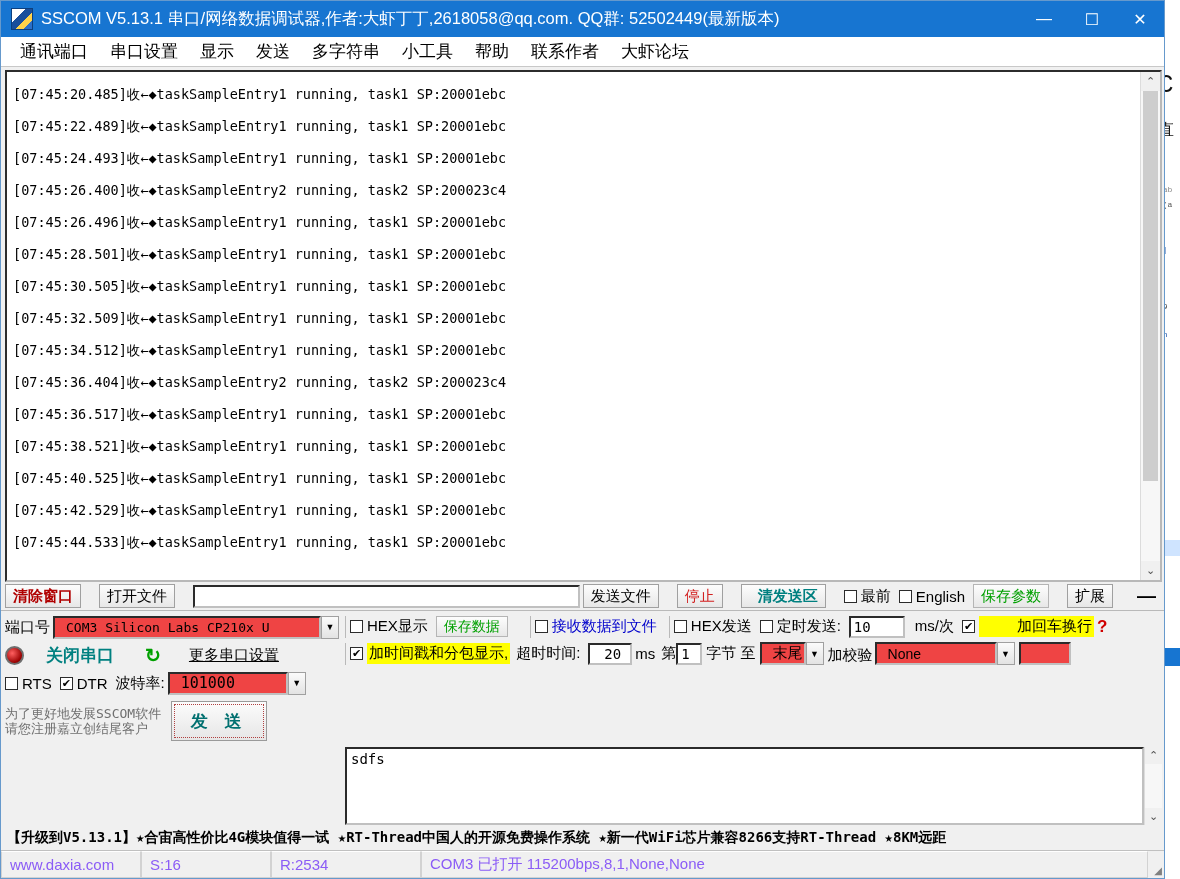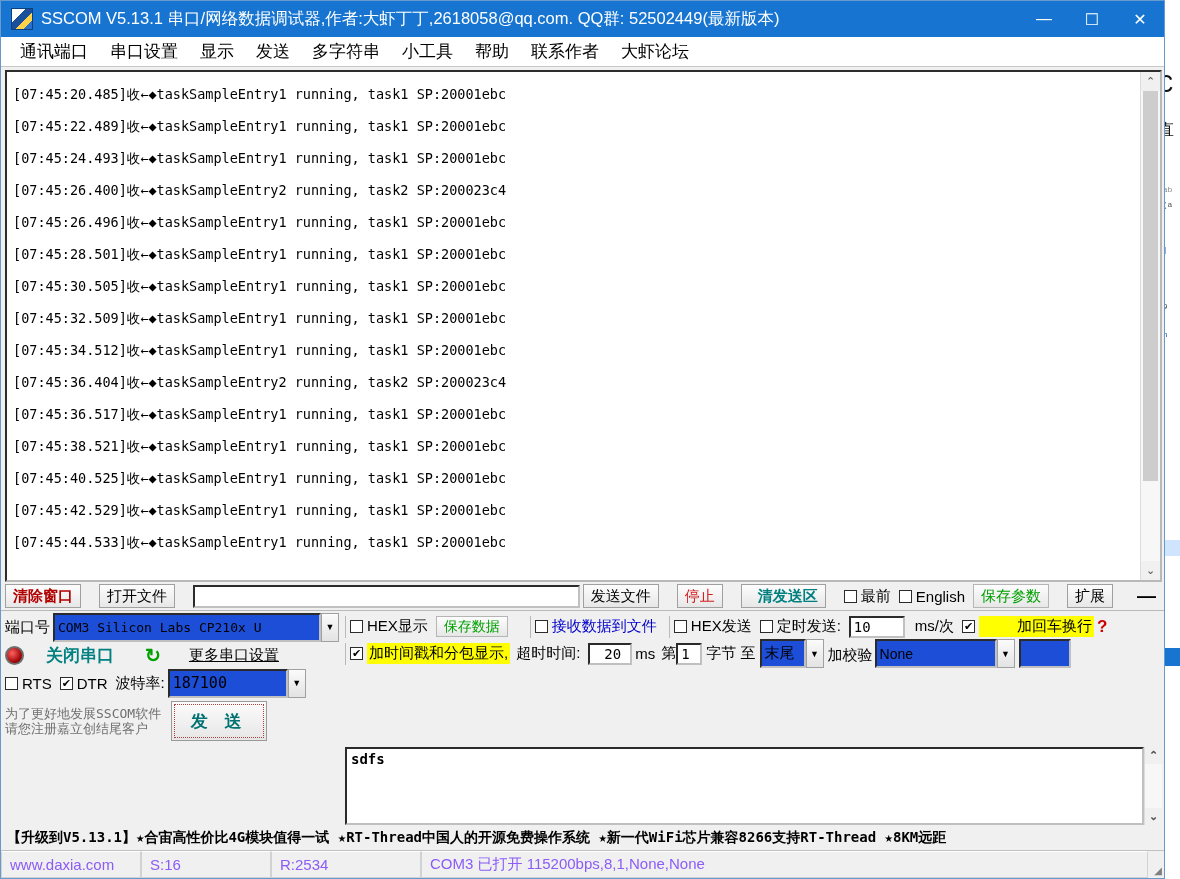--- a/index.html
+++ b/index.html
@@ -152,22 +152,22 @@
   }
   #left-col {
     width: 340px; flex: 0 0 340px;
     display: flex; flex-direction: column;
     padding: 2px 2px 0 4px;
   }
   .row { display:flex; align-items:center; height:28px; }
   .lbl { font-size: 15px; white-space: nowrap; }
   .field {
     border: 2px inset #c0c0c0; border-top-color:#7f7f7f;border-left-color:#7f7f7f;
-    background:#1d4ed8; height:29px; display:flex; align-items:center;
-    font-family:"DejaVu Sans Mono", monospace; font-size:13px; padding:0 3px;
+    background:#ef4444; height:23px; display:flex; align-items:center;
+    font-family:"DejaVu Sans Mono", monospace; font-size:13px; padding:0 11px;
     overflow:hidden; white-space:nowrap;
   }
   .combo { position: relative; display:flex; align-items:stretch; }
   .combo .arrow {
     width:18px; background:linear-gradient(#fbfbfb,#e3e3e3);
     border:1px solid #a0a0a0; display:flex;align-items:center;justify-content:center;
     font-size:9px;
   }
   .led {
     width:19px;height:19px;border-radius:50%;
@@ -199,21 +199,20 @@
     display:flex;align-items:center;padding:0 3px;
     font-family:"DejaVu Sans Mono", monospace;
   }
   .qmark { color:#d00000; font-weight:bold; font-size:17px; padding-left:3px;}
 
   
   #send-area-wrap {
     flex: 0 0 auto; display:flex;
     margin: 2px 2px 1px 344px;
     height: 78px;
-    font-weight: bold;
   }
   #send-area {
     flex:1 1 auto; background:#fff;
     border:2px inset #c0c0c0;border-top-color:#7f7f7f;border-left-color:#7f7f7f;
     font-family:"DejaVu Sans Mono", monospace; font-size:14px;
     padding:2px 4px; color:#000;
   }
 
   
   #ad {
@@ -349,21 +348,21 @@
         <span class="refresh">↻</span>
         <span class="lbl" style="margin-left:22px;text-decoration:underline;">更多串口设置</span>
       </div>
       <div class="row">
         <span class="cbx"></span>
         <span class="cbxlbl">RTS</span>
         <span class="cbx">✔</span>
         <span class="cbxlbl">DTR</span>
         <span class="lbl">波特率:</span>
         <div class="combo" style="width:138px;margin-left:3px;">
-          <div class="field" style="flex:1 1 auto;font-size:15px;">187100</div>
+          <div class="field" style="flex:1 1 auto;font-size:15px;">101000</div>
           <div class="arrow">▼</div>
         </div>
       </div>
       <div class="row" style="height:48px;align-items:center;">
         <div class="promo">
           <div>为了更好地发展SSCOM软件</div>
           <div>请您注册嘉立创结尾客户</div>
         </div>
         <div id="send-btn" style="margin-left:10px;">发 送</div>
       </div>

